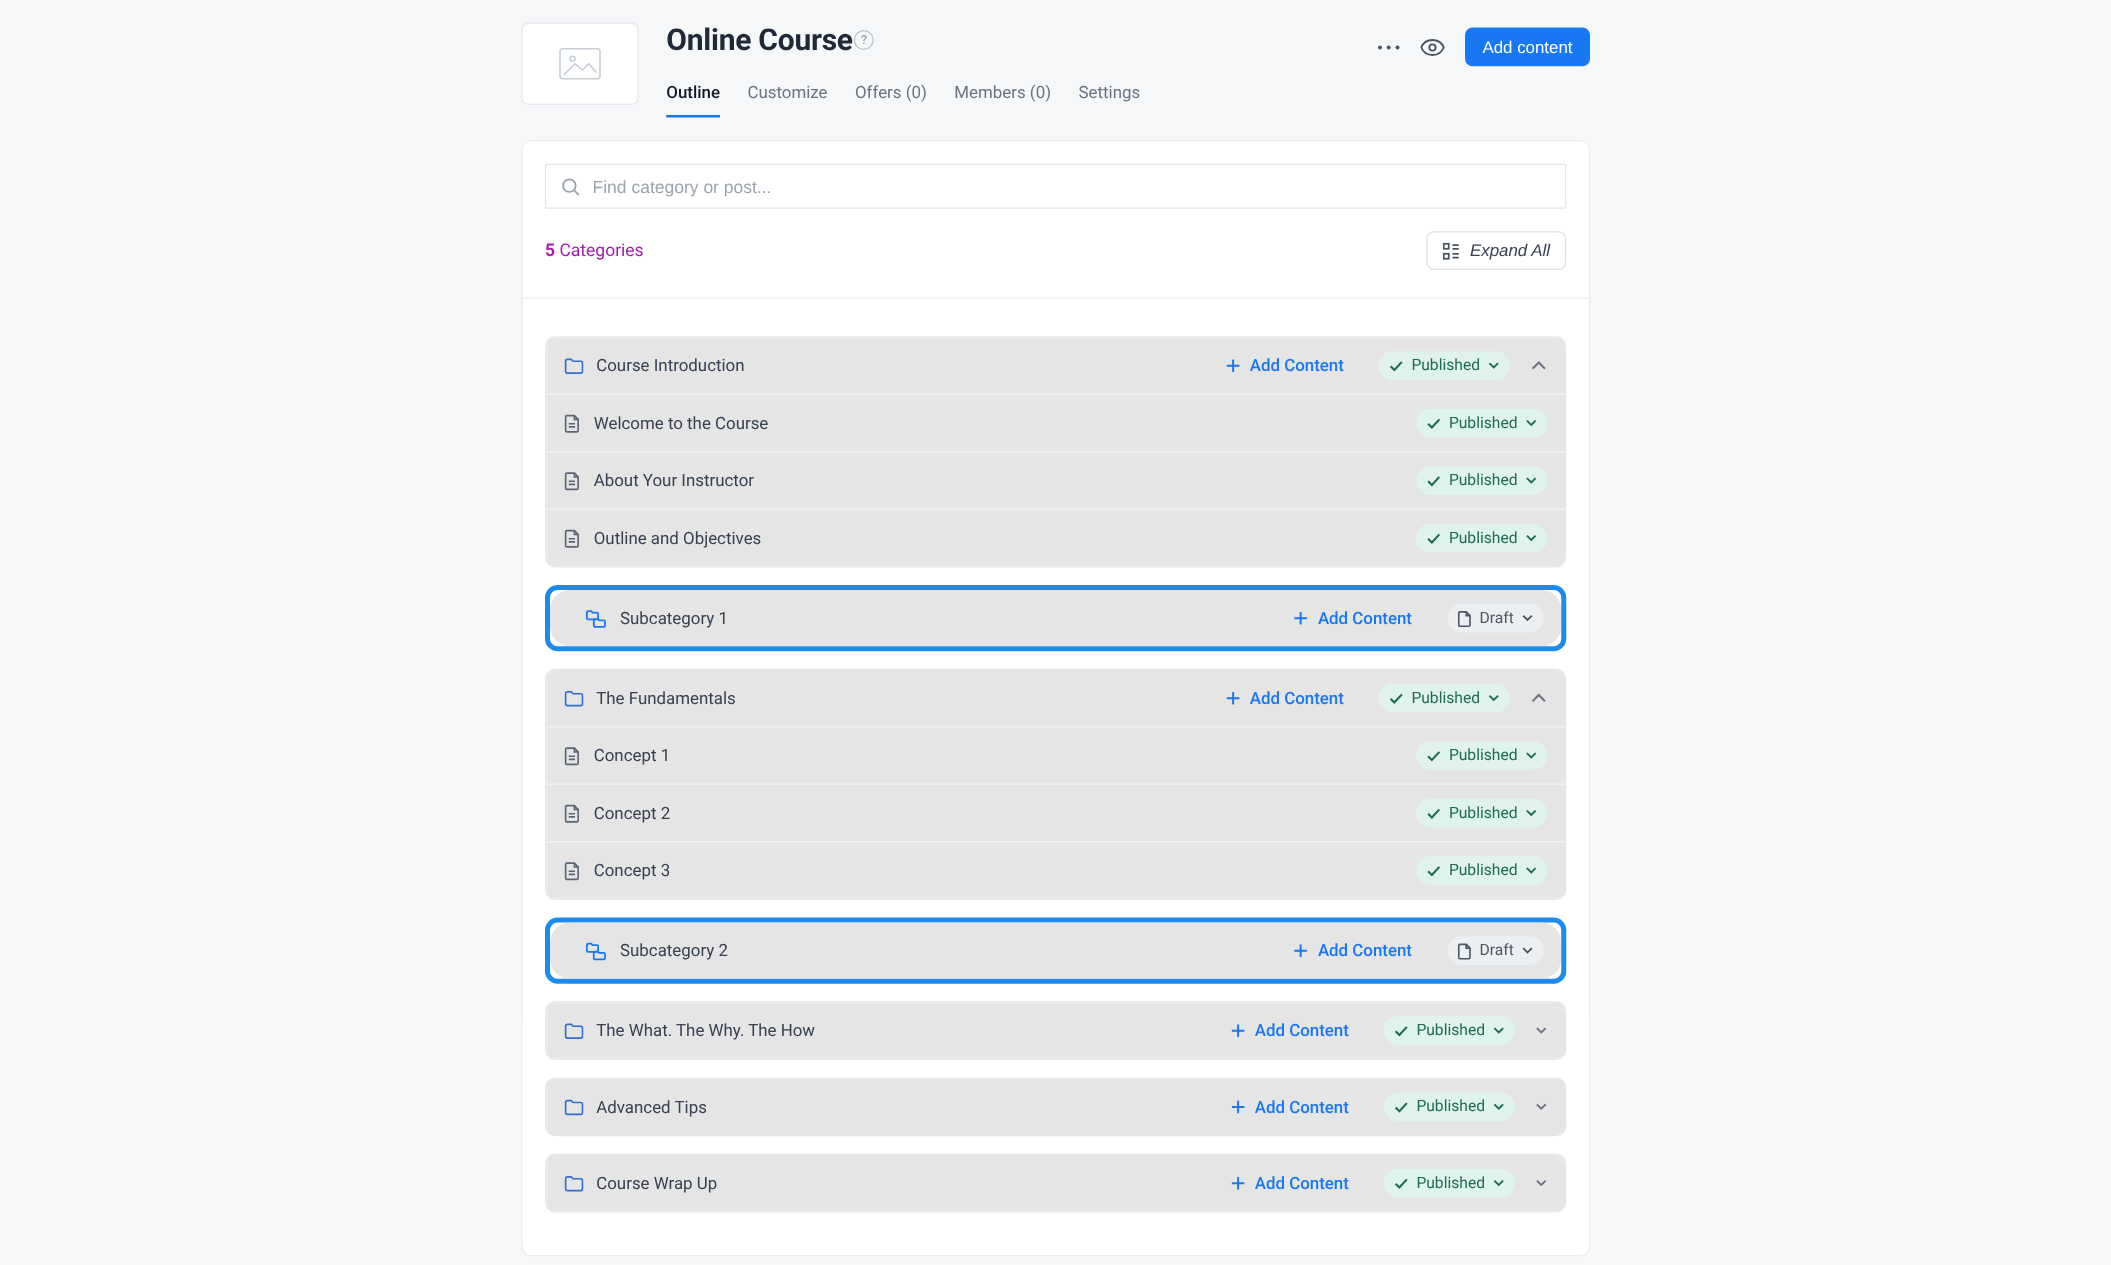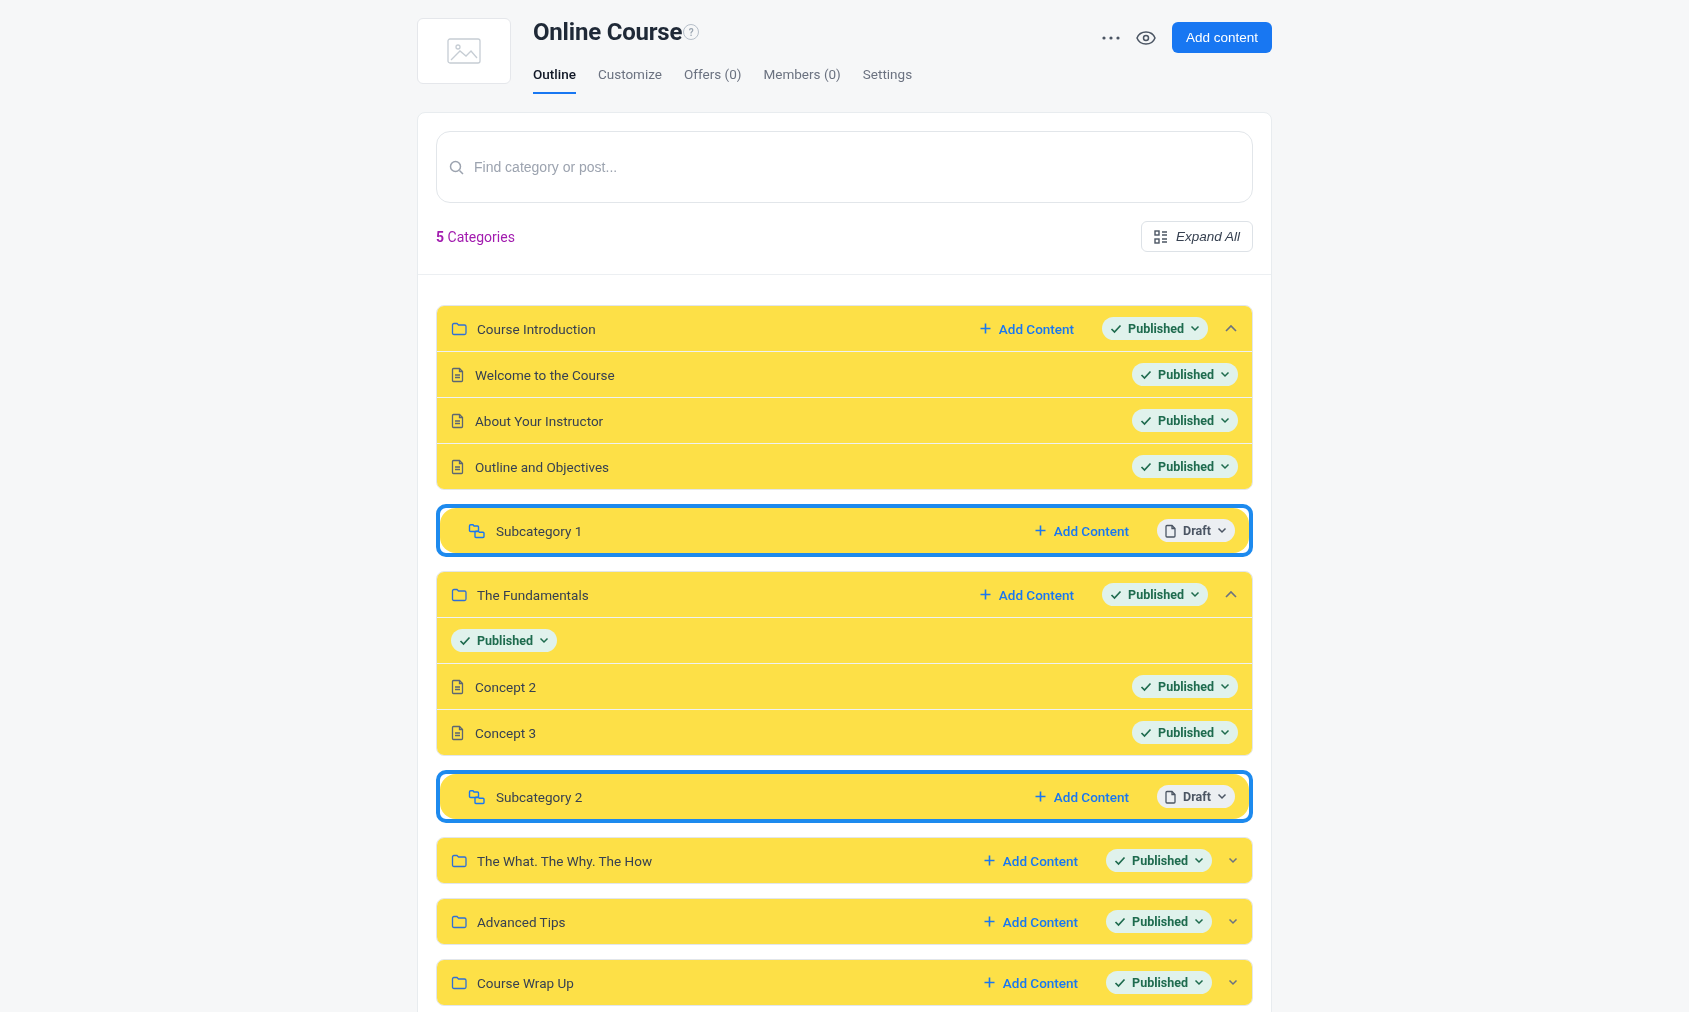--- a/index.html
+++ b/index.html
@@ -51,21 +51,21 @@
 
   .panel {
     background:#fff;
     border:1px solid #E8ECEF;
     border-radius:8px;
     margin-top: 18px;
   }
   .panel-top { padding: 18px 18px 0 18px;}
   .search {
     display:flex; align-items:center; gap:10px;
-    border:1px solid #E2E6EA; border-radius:14px; padding:27px 12px;
+    border:1px solid #E2E6EA; border-radius:1px; padding:9px 12px;
     color:#9CA3AF;
   }
   .search input { border:none; outline:none; flex:1; font-size:14px; color:#374151;}
   .search input::placeholder { color:#9CA3AF;}
   .summary-row { display:flex; align-items:center; justify-content:space-between; padding: 18px 0 22px 0;}
   .summary-text { font-size:14px; color:#a21caf;}
   .summary-text b { font-weight:700;}
   .expand-btn {
     display:flex; align-items:center; gap:8px;
     border:1px solid #DDE2E7; background:#fff; border-radius:6px;
@@ -74,38 +74,38 @@
 
   .divider { height:1px; background:#ECEFF2; }
 
   .list-area { padding: 30px 18px 20px 18px;}
 
   .cat-block { border:1px solid #E2E6EA; border-radius:8px; margin-bottom:14px; overflow:hidden;}
   .cat-block.highlight { border:4px solid #1D8AEE; border-radius:10px;}
   .row {
     display:flex; align-items:center; padding:11px 14px 11px 14px;
     border-top:1px solid #EEF1F4;
-    background:#fde047;
+    background:#e5e5e5;
   }
   .row:first-child { border-top:none;}
   .row .left { display:flex; align-items:center; gap:10px; flex:1; min-width:0;}
   .row .label { font-size:13.5px; color:#374151;}
   .row .icon { display:flex; align-items:center; justify-content:center; color:#5B6673; flex-shrink:0;}
   .row.sub .icon { color:#1877F2;}
   .row.sub { padding-left: 28px; border-radius: 16px;}
 
   .add-link {
     display:flex; align-items:center; gap:7px;
     color:#1877F2; font-size:13.5px; font-weight:500; cursor:pointer;
     margin-right:28px;
   }
   .status {
     display:flex; align-items:center; gap:6px;
     border-radius:999px; padding:4px 8px 4px 8px;
-    font-size:12.5px; font-weight:700; cursor:pointer;text-align:right;
+    font-size:12.5px; font-weight:400; cursor:pointer;text-align:right;
   }
   .status.published { background:#E0F2EC; color:#1E6B4E;}
   .status.draft { background:#ECEFF2; color:#4B5563;}
   .status svg { flex-shrink:0;}
   .chev-collapse {
     margin-left:16px; color:#6B7280; cursor:pointer;
     display:flex;align-items:center;justify-content:center;
   }
   .right { display:flex; align-items:center;}
 </style>
@@ -339,42 +339,29 @@
                 </svg>
               </div>
               <div class="chev-collapse">
                 <svg width="14" height="9" viewBox="0 0 14 9" fill="none" stroke="#6B7280" stroke-width="1.6">
                   <path d="M2 7 L7 2 L12 7"></path>
                 </svg>
               </div>
             </div>
           </div>
           <div class="row">
-            <div class="right">
-              <div class="status published">
-                <svg width="12" height="10" viewBox="0 0 12 10" fill="none" stroke="#1E6B4E" stroke-width="1.7">
-                  <path d="M1.5 5 L4.5 8 L10.5 1.5"></path>
-                </svg>
-                <span>Published</span>
-                <svg width="10" height="7" viewBox="0 0 10 7" fill="none" stroke="#1E6B4E" stroke-width="1.5">
-                  <path d="M1.5 1.5 L5 5 L8.5 1.5"></path>
-                </svg>
-              </div>
-            </div>
-          </div>
-          <div class="row">
             <div class="left">
               <span class="icon">
                 <svg width="14" height="16" viewBox="0 0 14 16" fill="none" stroke="#5B6673" stroke-width="1.3">
                   <path d="M2.5 1.5 H8.5 L11.5 4.5 V13.5 C11.5 14.1 11 14.5 10.5 14.5 H2.5 C2 14.5 1.5 14.1 1.5 13.5 V2.5 C1.5 2 2 1.5 2.5 1.5 Z"></path>
                   <path d="M8.5 1.5 V4.5 H11.5"></path>
                   <path d="M4 8 H9 M4 10.5 H9"></path>
                 </svg>
               </span>
-              <span class="label">Concept 2</span>
+              <span class="label">Concept 1</span>
             </div>
             <div class="right">
               <div class="status published">
                 <svg width="12" height="10" viewBox="0 0 12 10" fill="none" stroke="#1E6B4E" stroke-width="1.7">
                   <path d="M1.5 5 L4.5 8 L10.5 1.5"></path>
                 </svg>
                 <span>Published</span>
                 <svg width="10" height="7" viewBox="0 0 10 7" fill="none" stroke="#1E6B4E" stroke-width="1.5">
                   <path d="M1.5 1.5 L5 5 L8.5 1.5"></path>
                 </svg>
@@ -383,20 +370,43 @@
           </div>
           <div class="row">
             <div class="left">
               <span class="icon">
                 <svg width="14" height="16" viewBox="0 0 14 16" fill="none" stroke="#5B6673" stroke-width="1.3">
                   <path d="M2.5 1.5 H8.5 L11.5 4.5 V13.5 C11.5 14.1 11 14.5 10.5 14.5 H2.5 C2 14.5 1.5 14.1 1.5 13.5 V2.5 C1.5 2 2 1.5 2.5 1.5 Z"></path>
                   <path d="M8.5 1.5 V4.5 H11.5"></path>
                   <path d="M4 8 H9 M4 10.5 H9"></path>
                 </svg>
               </span>
+              <span class="label">Concept 2</span>
+            </div>
+            <div class="right">
+              <div class="status published">
+                <svg width="12" height="10" viewBox="0 0 12 10" fill="none" stroke="#1E6B4E" stroke-width="1.7">
+                  <path d="M1.5 5 L4.5 8 L10.5 1.5"></path>
+                </svg>
+                <span>Published</span>
+                <svg width="10" height="7" viewBox="0 0 10 7" fill="none" stroke="#1E6B4E" stroke-width="1.5">
+                  <path d="M1.5 1.5 L5 5 L8.5 1.5"></path>
+                </svg>
+              </div>
+            </div>
+          </div>
+          <div class="row">
+            <div class="left">
+              <span class="icon">
+                <svg width="14" height="16" viewBox="0 0 14 16" fill="none" stroke="#5B6673" stroke-width="1.3">
+                  <path d="M2.5 1.5 H8.5 L11.5 4.5 V13.5 C11.5 14.1 11 14.5 10.5 14.5 H2.5 C2 14.5 1.5 14.1 1.5 13.5 V2.5 C1.5 2 2 1.5 2.5 1.5 Z"></path>
+                  <path d="M8.5 1.5 V4.5 H11.5"></path>
+                  <path d="M4 8 H9 M4 10.5 H9"></path>
+                </svg>
+              </span>
               <span class="label">Concept 3</span>
             </div>
             <div class="right">
               <div class="status published">
                 <svg width="12" height="10" viewBox="0 0 12 10" fill="none" stroke="#1E6B4E" stroke-width="1.7">
                   <path d="M1.5 5 L4.5 8 L10.5 1.5"></path>
                 </svg>
                 <span>Published</span>
                 <svg width="10" height="7" viewBox="0 0 10 7" fill="none" stroke="#1E6B4E" stroke-width="1.5">
                   <path d="M1.5 1.5 L5 5 L8.5 1.5"></path>

